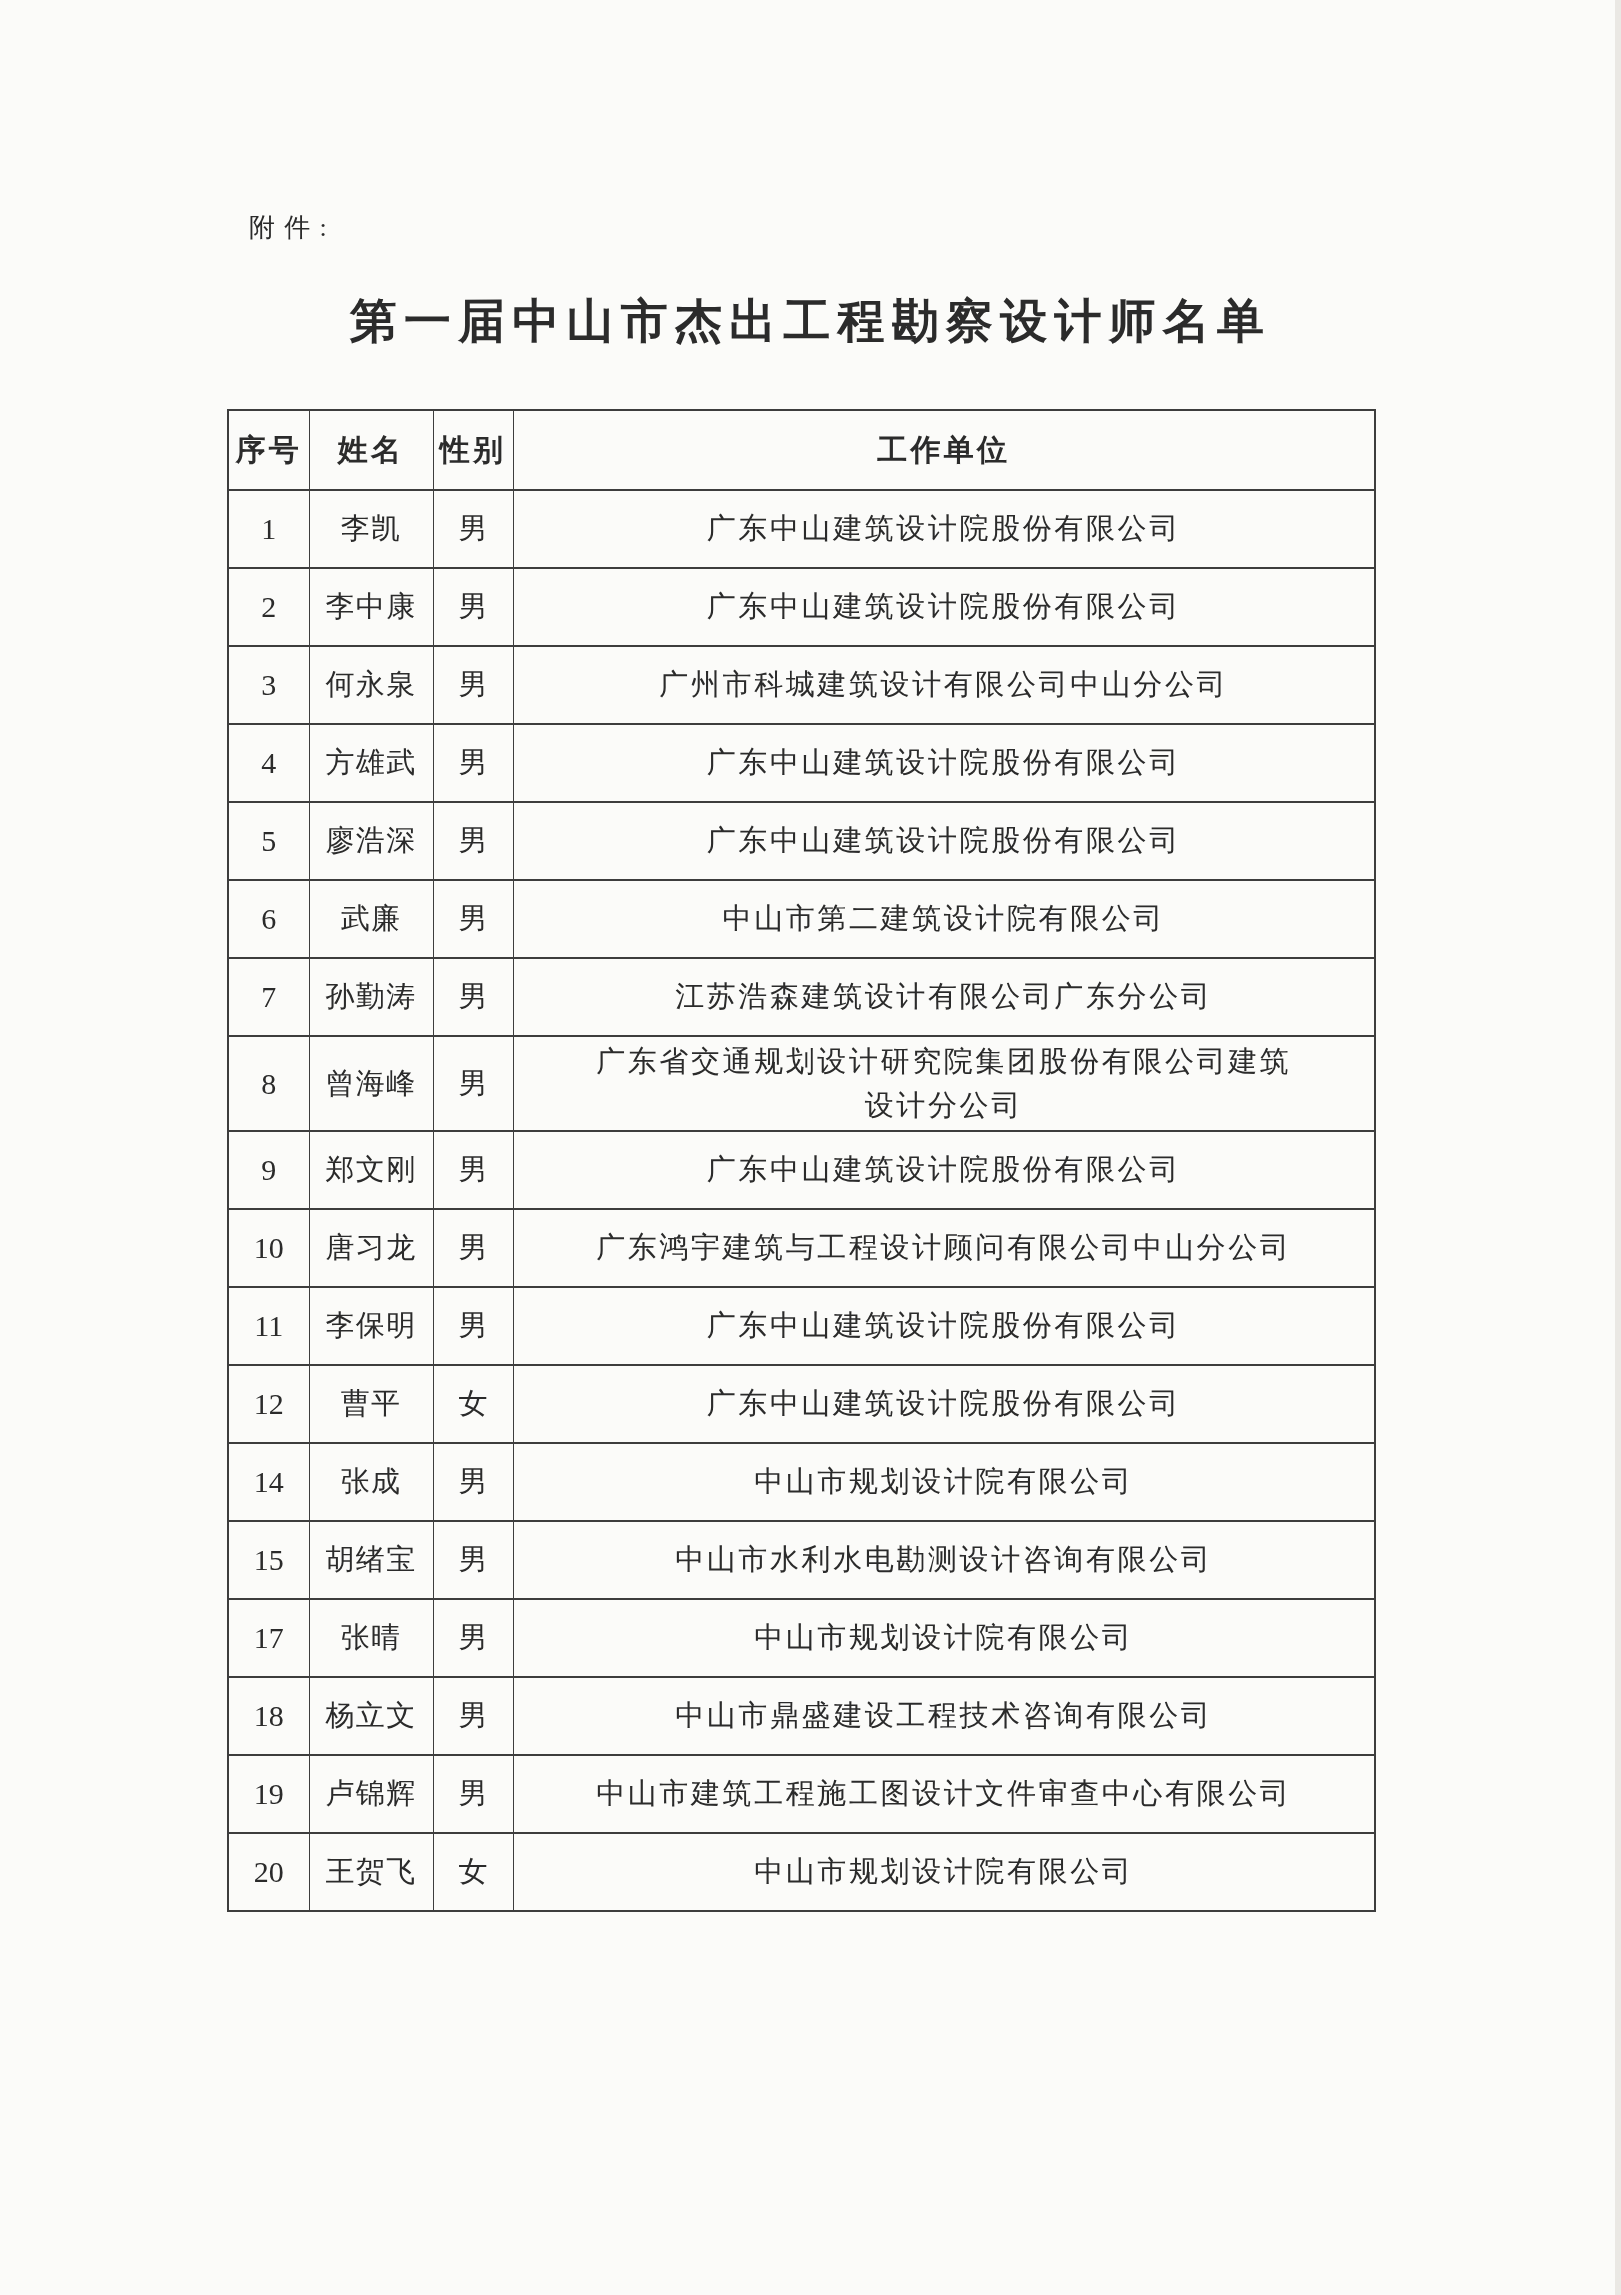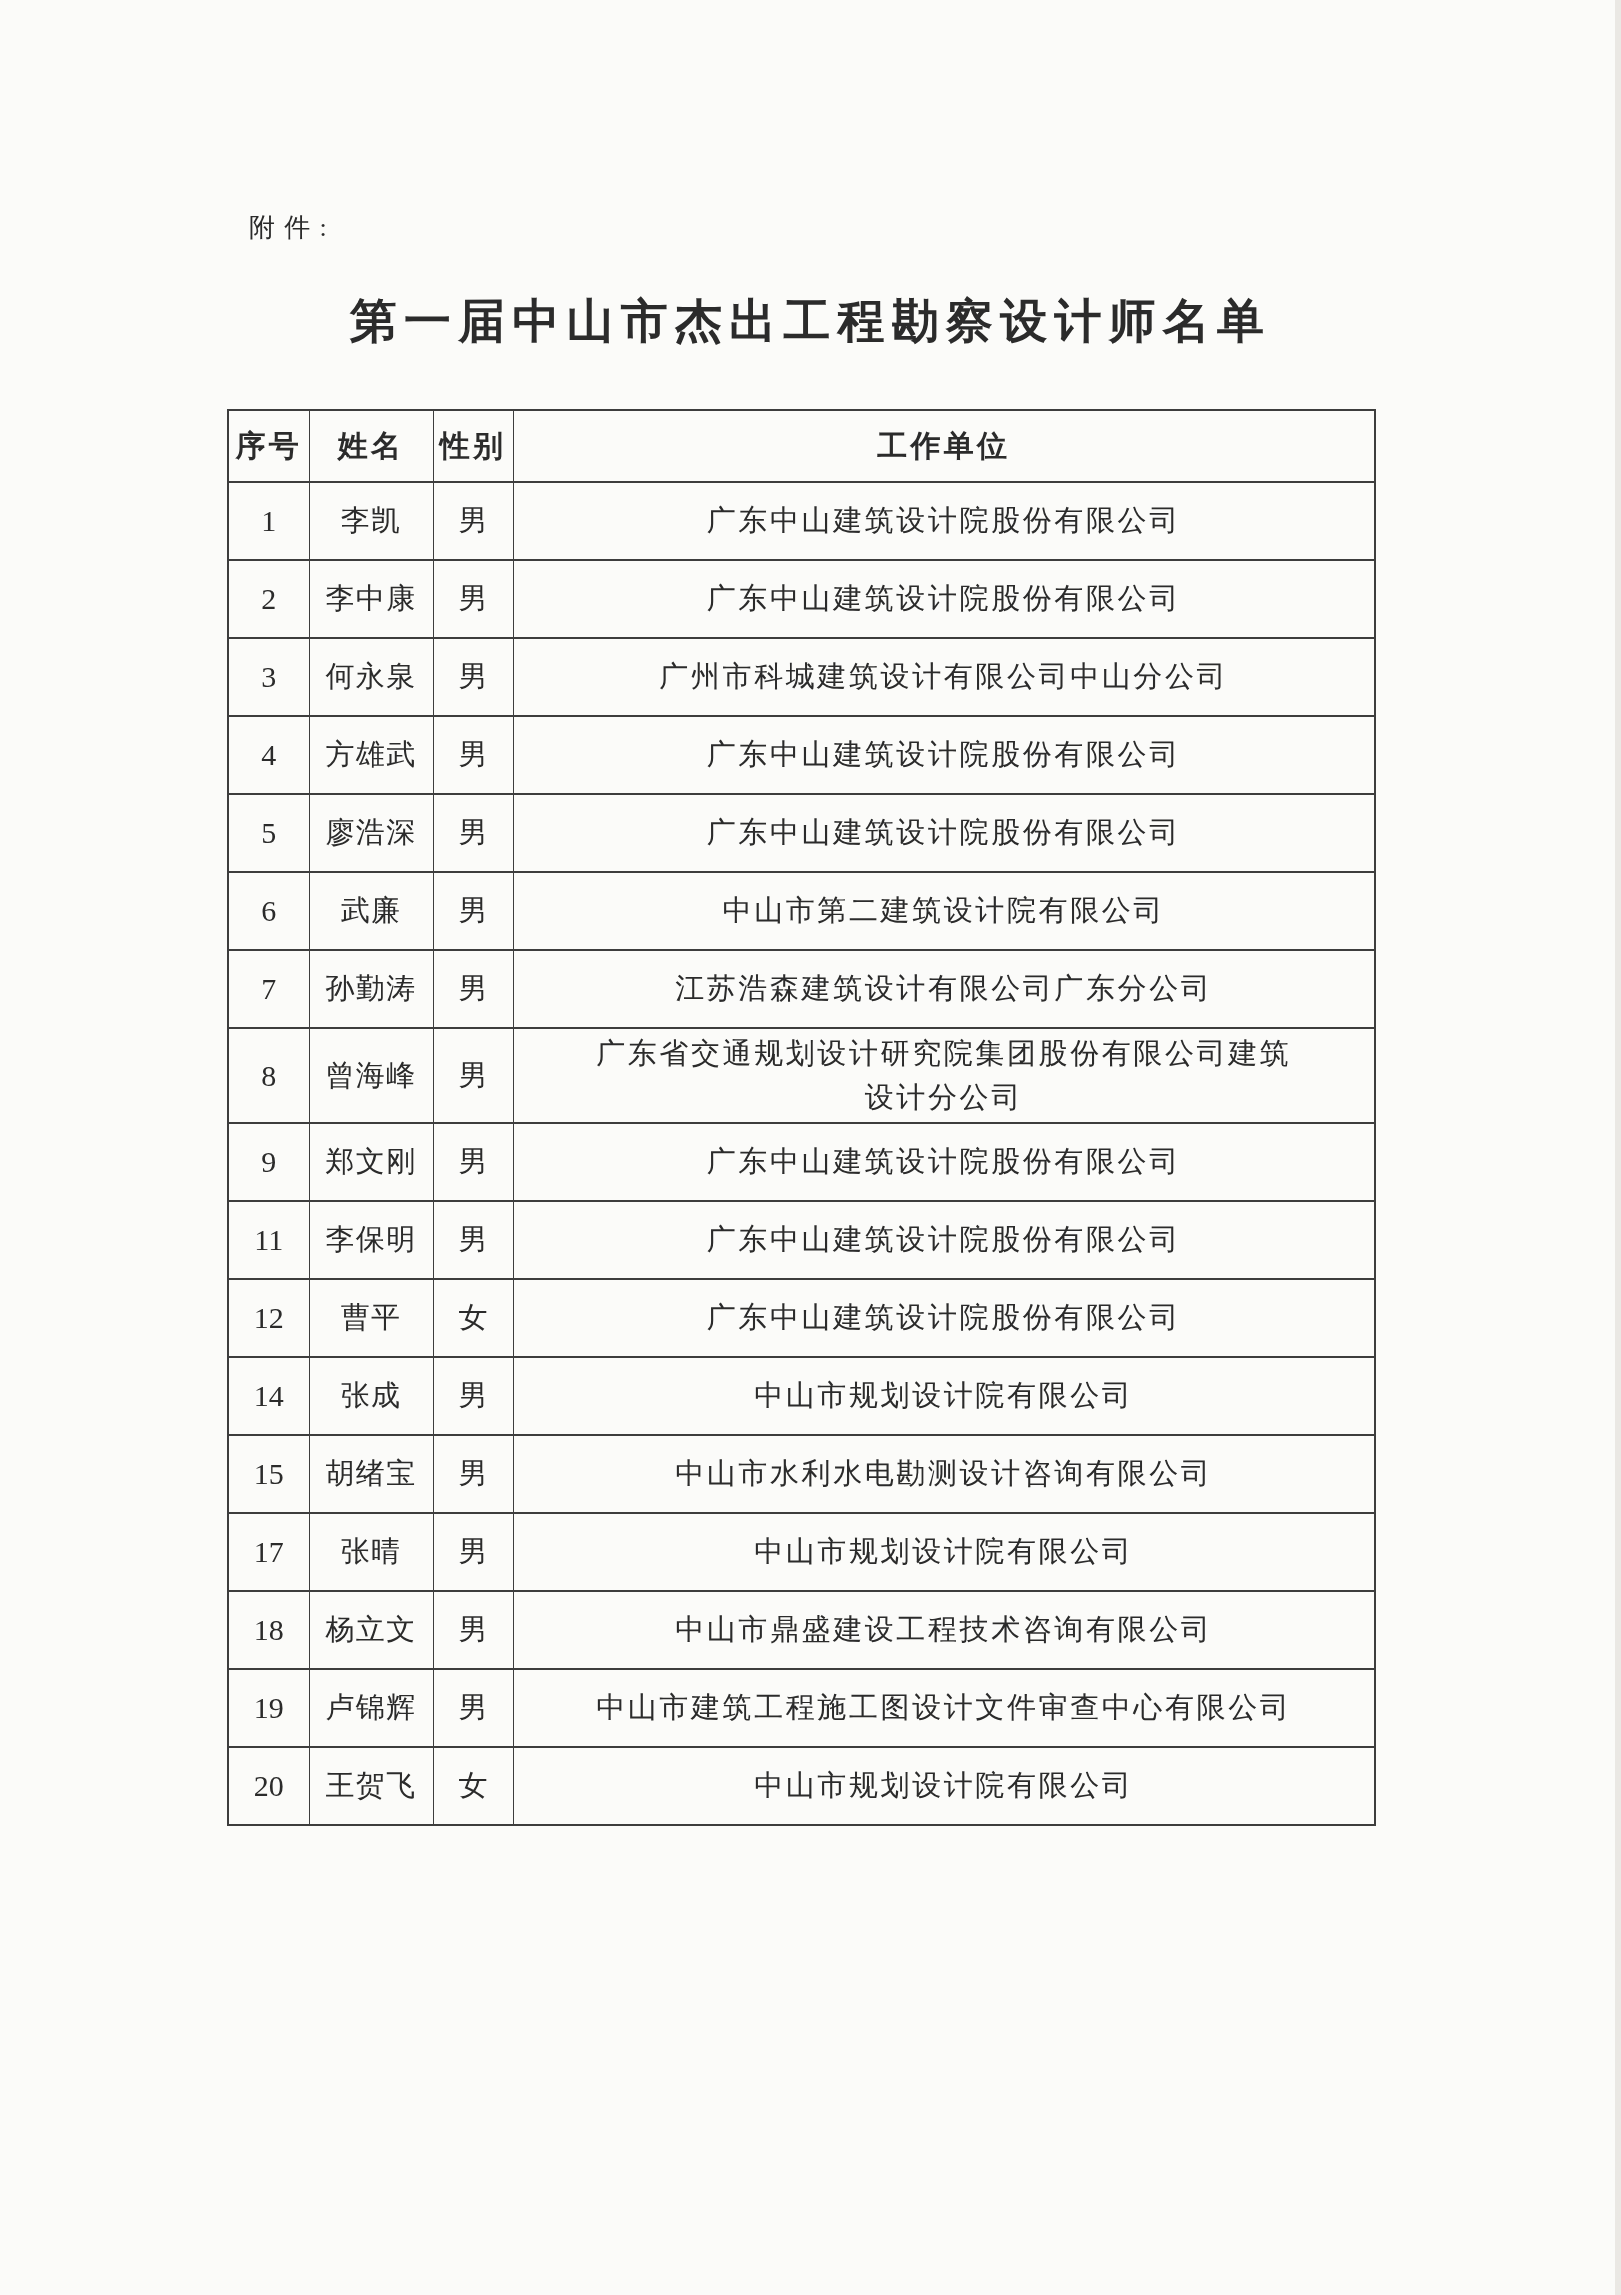--- a/index.html
+++ b/index.html
@@ -30,21 +30,21 @@
     border-collapse:collapse;table-layout:fixed;
     border:2px solid #3d3d3d;border-top-width:2.6px;
   }
   th,td{
     border:1.3px solid #3d3d3d;
     border-top-width:2px;border-bottom-width:2px;
     text-align:center;vertical-align:middle;
     padding:0 5.2px;
     overflow:hidden;
   }
-  thead tr{height:72px;margin-top:28px;}
+  thead tr{height:80px;margin-top:28px;}
   th{font-size:30px;font-weight:bold;letter-spacing:3.3px;}
   tbody tr{height:78px;}
   tbody tr.tall{height:95px;}
   td{font-size:29px;}
   td.col-no{font-size:30px;}
   td.col-name{letter-spacing:1.3px;}
   td.col-company{
     white-space:pre-line;
     letter-spacing:2.6px;
     line-height:1.5;
@@ -125,20 +125,26 @@
           <td class="col-company">广东省交通规划设计研究院集团股份有限公司建筑
 设计分公司</td>
         </tr>
         <tr>
           <td class="col-no">9</td>
           <td class="col-name">郑文刚</td>
           <td class="col-gender">男</td>
           <td class="col-company">广东中山建筑设计院股份有限公司</td>
         </tr>
         <tr>
+          <td class="col-no">10</td>
+          <td class="col-name">唐习龙</td>
+          <td class="col-gender">男</td>
+          <td class="col-company">广东鸿宇建筑与工程设计顾问有限公司中山分公司</td>
+        </tr>
+        <tr>
           <td class="col-no">11</td>
           <td class="col-name">李保明</td>
           <td class="col-gender">男</td>
           <td class="col-company">广东中山建筑设计院股份有限公司</td>
         </tr>
         <tr>
           <td class="col-no">12</td>
           <td class="col-name">曹平</td>
           <td class="col-gender">女</td>
           <td class="col-company">广东中山建筑设计院股份有限公司</td>

